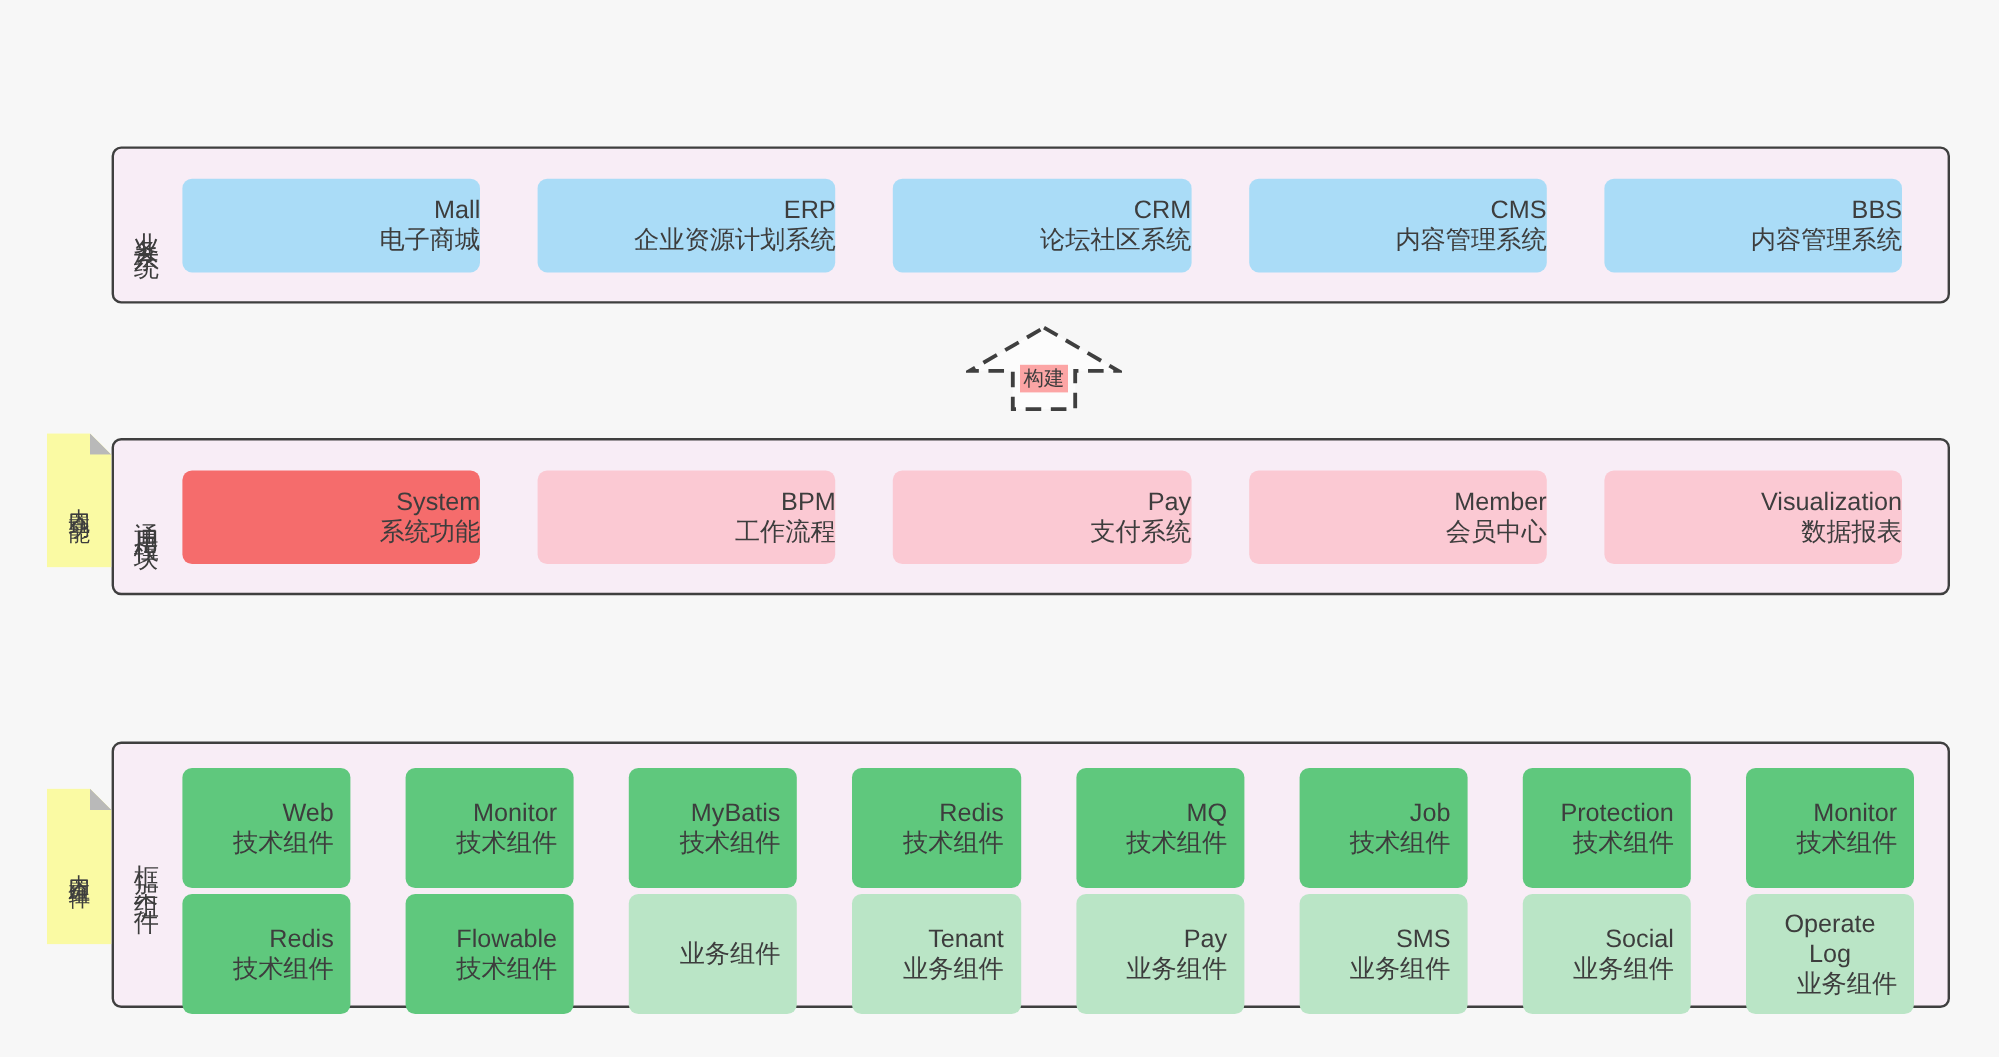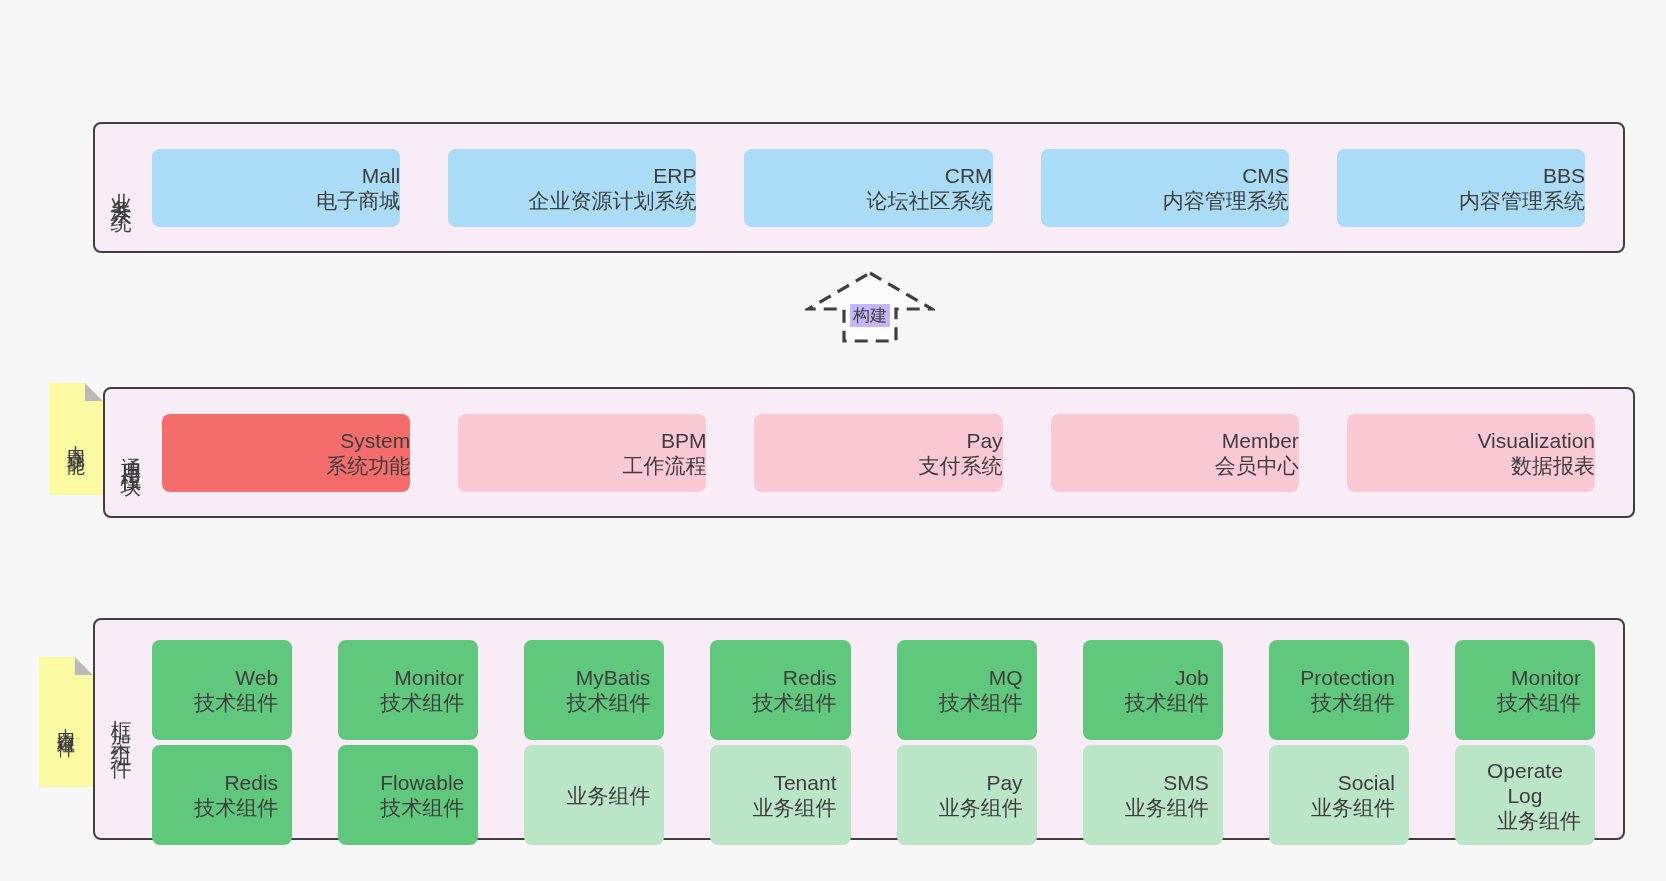--- a/index.html
+++ b/index.html
@@ -2,21 +2,21 @@
 <html style="--page-bg: #f7f7f7; --panel-bg: #f8edf6; --panel-border: #3f3f3f; --box-blue: #aadcf7; --box-red: #f56c6c; --box-pink: #fbc9d3; --box-green: #5fc87d; --box-light-green: #bae5c6; --note-yellow: #fafaa3; --note-fold: #b9b9b9; --text: #3d3d3d;"><head>
 <meta charset="utf-8">
 <style>
   html,body{margin:0;padding:0;}
   body{font-family:"Liberation Sans","DejaVu Sans",sans-serif;background:#f7f7f7;}
   .canvas{position:relative;width:1666px;height:881px;background:var(--page-bg,#f7f7f7);overflow:hidden;}
 
   .panel{position:absolute;left:93px;width:1532px;box-sizing:border-box;
          background:var(--panel-bg,#f8edf6);border:2px solid var(--panel-border,#3f3f3f);border-radius:8px;}
   .panel.top{top:122px;height:131px;}
-  .panel.mid{top:387px;height:131px;margin-left:10px;}
+  .panel.mid{top:365px;height:131px;}
   .panel.bot{top:618px;height:222px;}
 
   .panel-label{position:absolute;left:12px;top:50%;transform:translateY(-50%);
          writing-mode:vertical-rl;text-orientation:upright;
          font-size:21px;color:var(--text,#3d3d3d);letter-spacing:6px;white-space:nowrap;}
   .panel.bot .panel-label{letter-spacing:13px;}
 
   .row6{position:absolute;left:57px;right:38px;top:25px;height:78px;display:flex;gap:48px;}
   .row6 .box{flex:1;}
   .row8{position:absolute;left:57px;right:28px;height:100px;display:flex;gap:46px;}
@@ -43,21 +43,21 @@
         letter-spacing:4px;color:var(--text,#3d3d3d);white-space:nowrap;}
   .note-fold{position:absolute;top:0;right:0;width:18px;height:18px;
         background:var(--note-fold,#b9b9b9);
         clip-path:polygon(0 0,100% 100%,0 100%);}
 
   .arrow{position:absolute;width:130px;height:74px;}
   .arrow.a1{left:805px;top:270px;}
   .arrow.a2{left:825px;top:514px;}
   .arrow svg{display:block;}
   .arrow-label{position:absolute;left:50%;top:34px;transform:translateX(-50%);
-        background:#c4b5fd;padding:0 3px;font-size:17px;color:var(--text,#3d3d3d);white-space:nowrap;}
+        background:#fca5a5;padding:0 3px;font-size:17px;color:var(--text,#3d3d3d);white-space:nowrap;}
 </style>
 </head>
 <body>
 
 <div class="canvas">
 
   <div class="panel top">
     <span class="panel-label">业务系统</span>
     <div class="row6">
       <div class="box v-blue">

